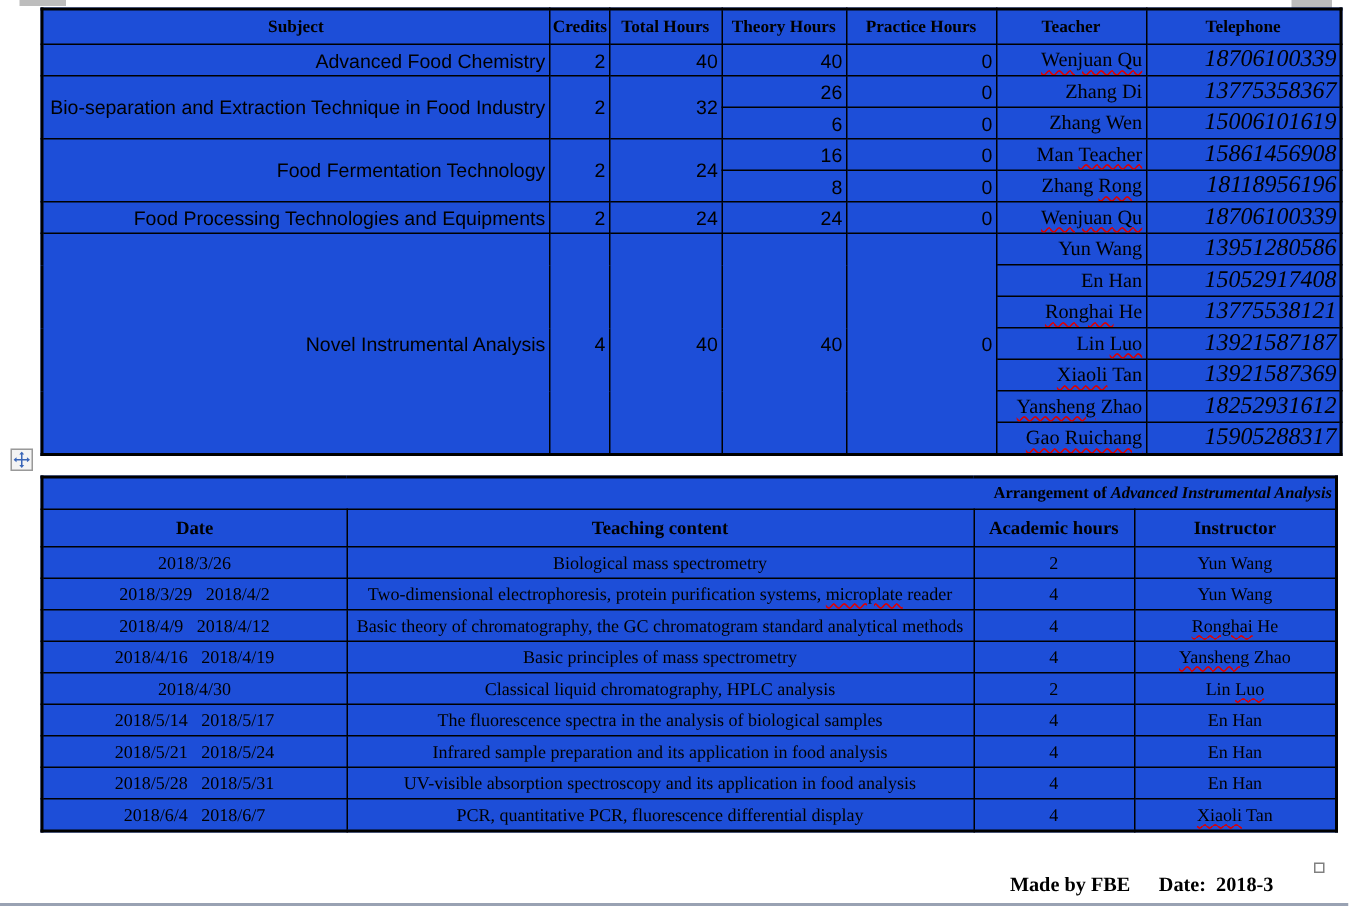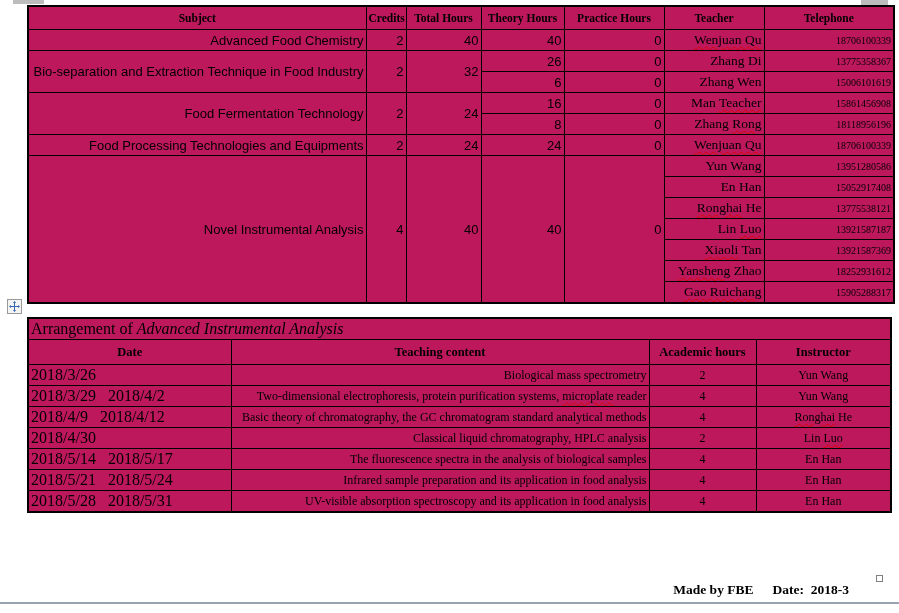--- a/index.html
+++ b/index.html
@@ -1,47 +1,47 @@
 <!DOCTYPE html>
 <html><head>
 <meta charset="utf-8">
 <style>
   html,body { margin:0; padding:0; }
   body {
     width:899px; height:613px; position:relative; background:#ffffff;
     overflow:hidden; font-family:"Liberation Serif", serif; color:#000;
   }
-  table { border-collapse:collapse; table-layout:fixed; position:absolute; background:#be185d; }
+  table { border-collapse:collapse; table-layout:fixed; position:absolute; background:#1d4ed8; }
 
   
   #course-table { left:27px; top:5px; width:866px; border:2px solid #000; }
   #course-table th {
     font-family:"Liberation Serif", serif; font-weight:bold; font-size:11.5px;
     border:1px solid #000; height:22px; text-align:center; vertical-align:middle; padding:0 2px;
   }
   #course-table td {
     border:1px solid #000; height:20px; text-align:right; vertical-align:middle;
     padding:0 2px; overflow:hidden;
   }
   td.subj { text-align:left; padding-left:5px; font-family:"Liberation Sans", sans-serif;
             font-size:13px; white-space:nowrap; }
   td.num  { font-family:"Liberation Sans", sans-serif; font-size:13px; }
   td.tea  { font-family:"Liberation Serif", serif; font-size:13.5px; white-space:nowrap; }
-  td.tel  { font-family:"Liberation Serif", serif; font-size:10px; }
+  td.tel  { font-family:"Liberation Serif", serif; font-size:16px;font-style:italic; }
 
   
   #schedule-table { left:27px; top:317px; width:863px; border:2px solid #000; }
   #schedule-table th {
     font-family:"Liberation Serif", serif; font-weight:bold; font-size:12.5px;
     border:1px solid #000; height:22px; text-align:center; vertical-align:middle;margin-left:16px;
   }
   #schedule-table td { border:1px solid #000; height:20px; vertical-align:middle; padding:0 2px; }
-  td.ttl  { text-align:left; font-weight:normal; font-size:16px; height:19px; }
-  td.date { font-size:16px; white-space:pre-wrap; }
-  td.cont { text-align:right; padding-left:5px; font-size:12px; }
+  td.ttl  { text-align:right; font-weight:bold; font-size:11px; height:19px; }
+  td.date { text-align:center; font-size:12px; white-space:pre-wrap; }
+  td.cont { text-align:center; padding-left:5px; font-size:12px; }
   td.hrs  { text-align:center; font-size:12px; }
   td.inst { text-align:center; font-size:12px; white-space:nowrap; }
 
   
   .sp {
     text-decoration-line:underline; text-decoration-style:wavy;
     text-decoration-color:#e00000; text-decoration-thickness:1px; text-underline-offset:2px;
   }
 
   
@@ -217,20 +217,26 @@
         <td class="hrs">4</td>
         <td class="inst">Yun Wang</td>
       </tr>
       <tr>
         <td class="date">2018/4/9   2018/4/12</td>
         <td class="cont">Basic theory of chromatography, the GC chromatogram standard analytical methods</td>
         <td class="hrs">4</td>
         <td class="inst"><span class="sp">Ronghai</span> He</td>
       </tr>
       <tr>
+        <td class="date">2018/4/16   2018/4/19</td>
+        <td class="cont">Basic principles of mass spectrometry</td>
+        <td class="hrs">4</td>
+        <td class="inst"><span class="sp">Yansheng</span> Zhao</td>
+      </tr>
+      <tr>
         <td class="date">2018/4/30</td>
         <td class="cont">Classical liquid chromatography, HPLC analysis</td>
         <td class="hrs">2</td>
         <td class="inst">Lin <span class="sp">Luo</span></td>
       </tr>
       <tr>
         <td class="date">2018/5/14   2018/5/17</td>
         <td class="cont">The fluorescence spectra in the analysis of biological samples</td>
         <td class="hrs">4</td>
         <td class="inst">En Han</td>
@@ -240,20 +246,26 @@
         <td class="cont">Infrared sample preparation and its application in food analysis</td>
         <td class="hrs">4</td>
         <td class="inst">En Han</td>
       </tr>
       <tr>
         <td class="date">2018/5/28   2018/5/31</td>
         <td class="cont">UV-visible absorption spectroscopy and its application in food analysis</td>
         <td class="hrs">4</td>
         <td class="inst">En Han</td>
       </tr>
+      <tr>
+        <td class="date">2018/6/4   2018/6/7</td>
+        <td class="cont">PCR, quantitative PCR, fluorescence differential display</td>
+        <td class="hrs">4</td>
+        <td class="inst"><span class="sp">Xiaoli</span> Tan</td>
+      </tr>
     </tbody>
 </table>
 
 <div id="resize-handle"></div>
 
 <div id="footer">
   <span>Made by FBE</span>
   <span>Date:  2018-3</span>
 </div>
 

